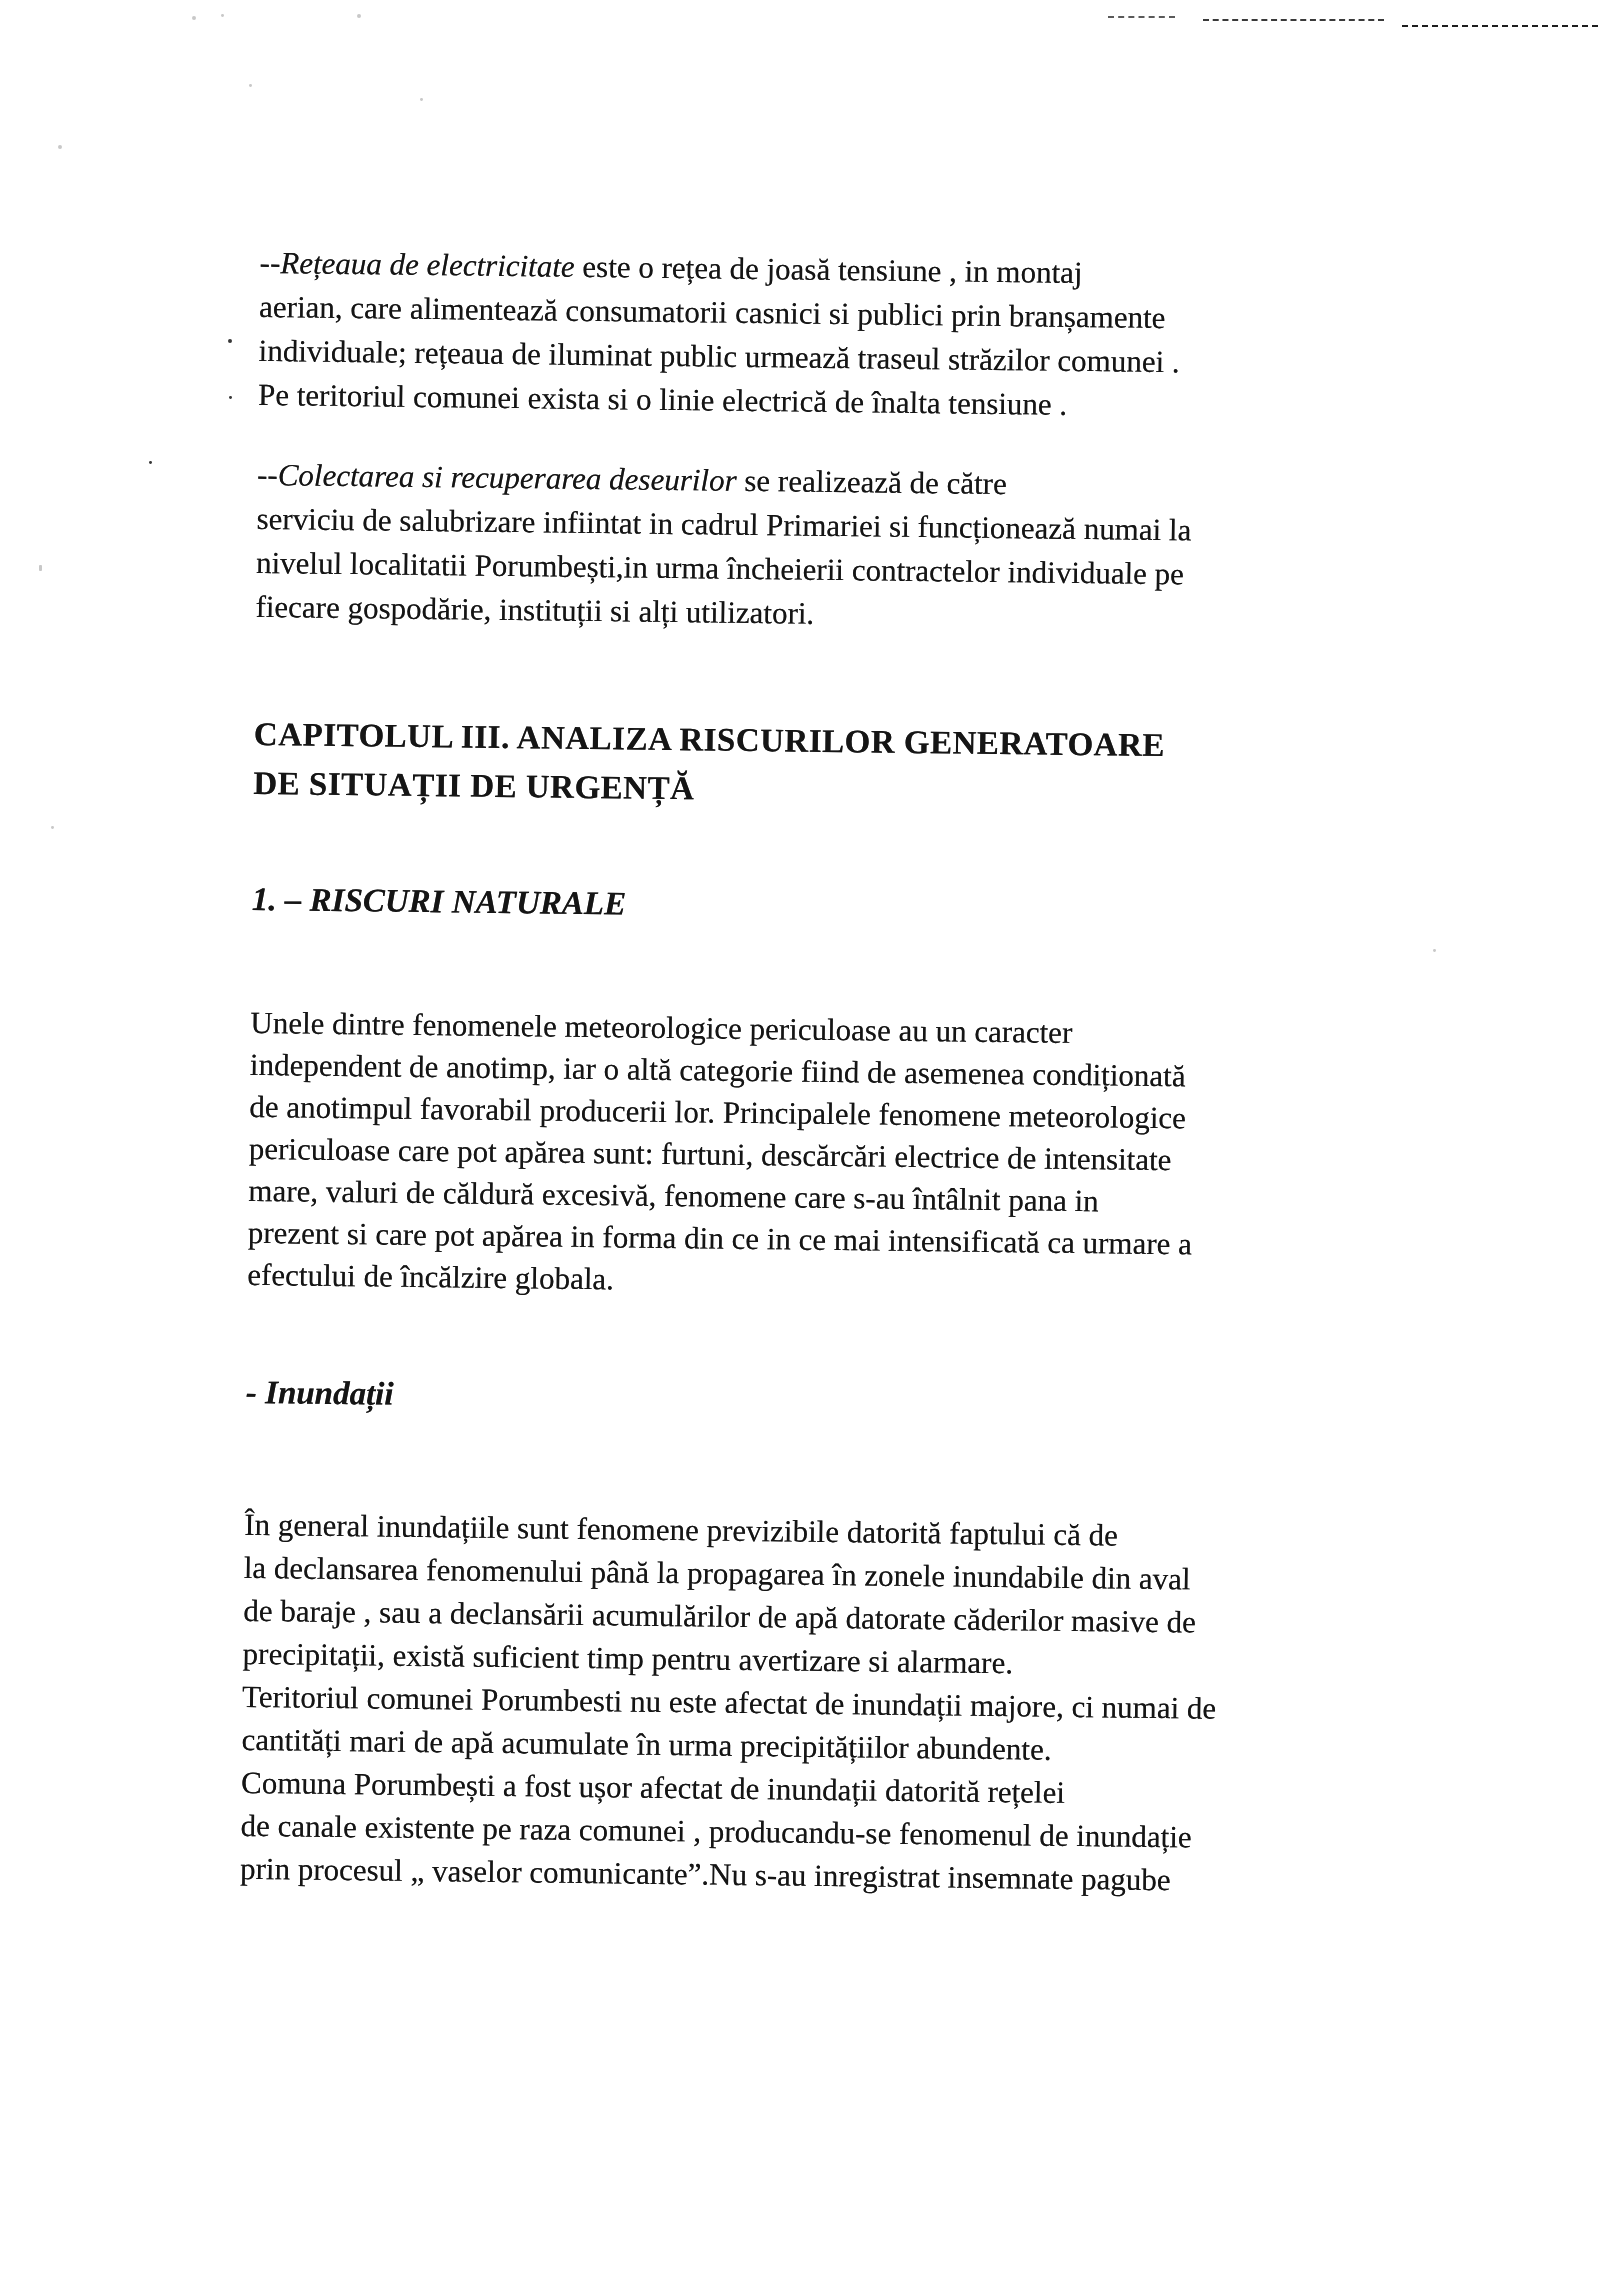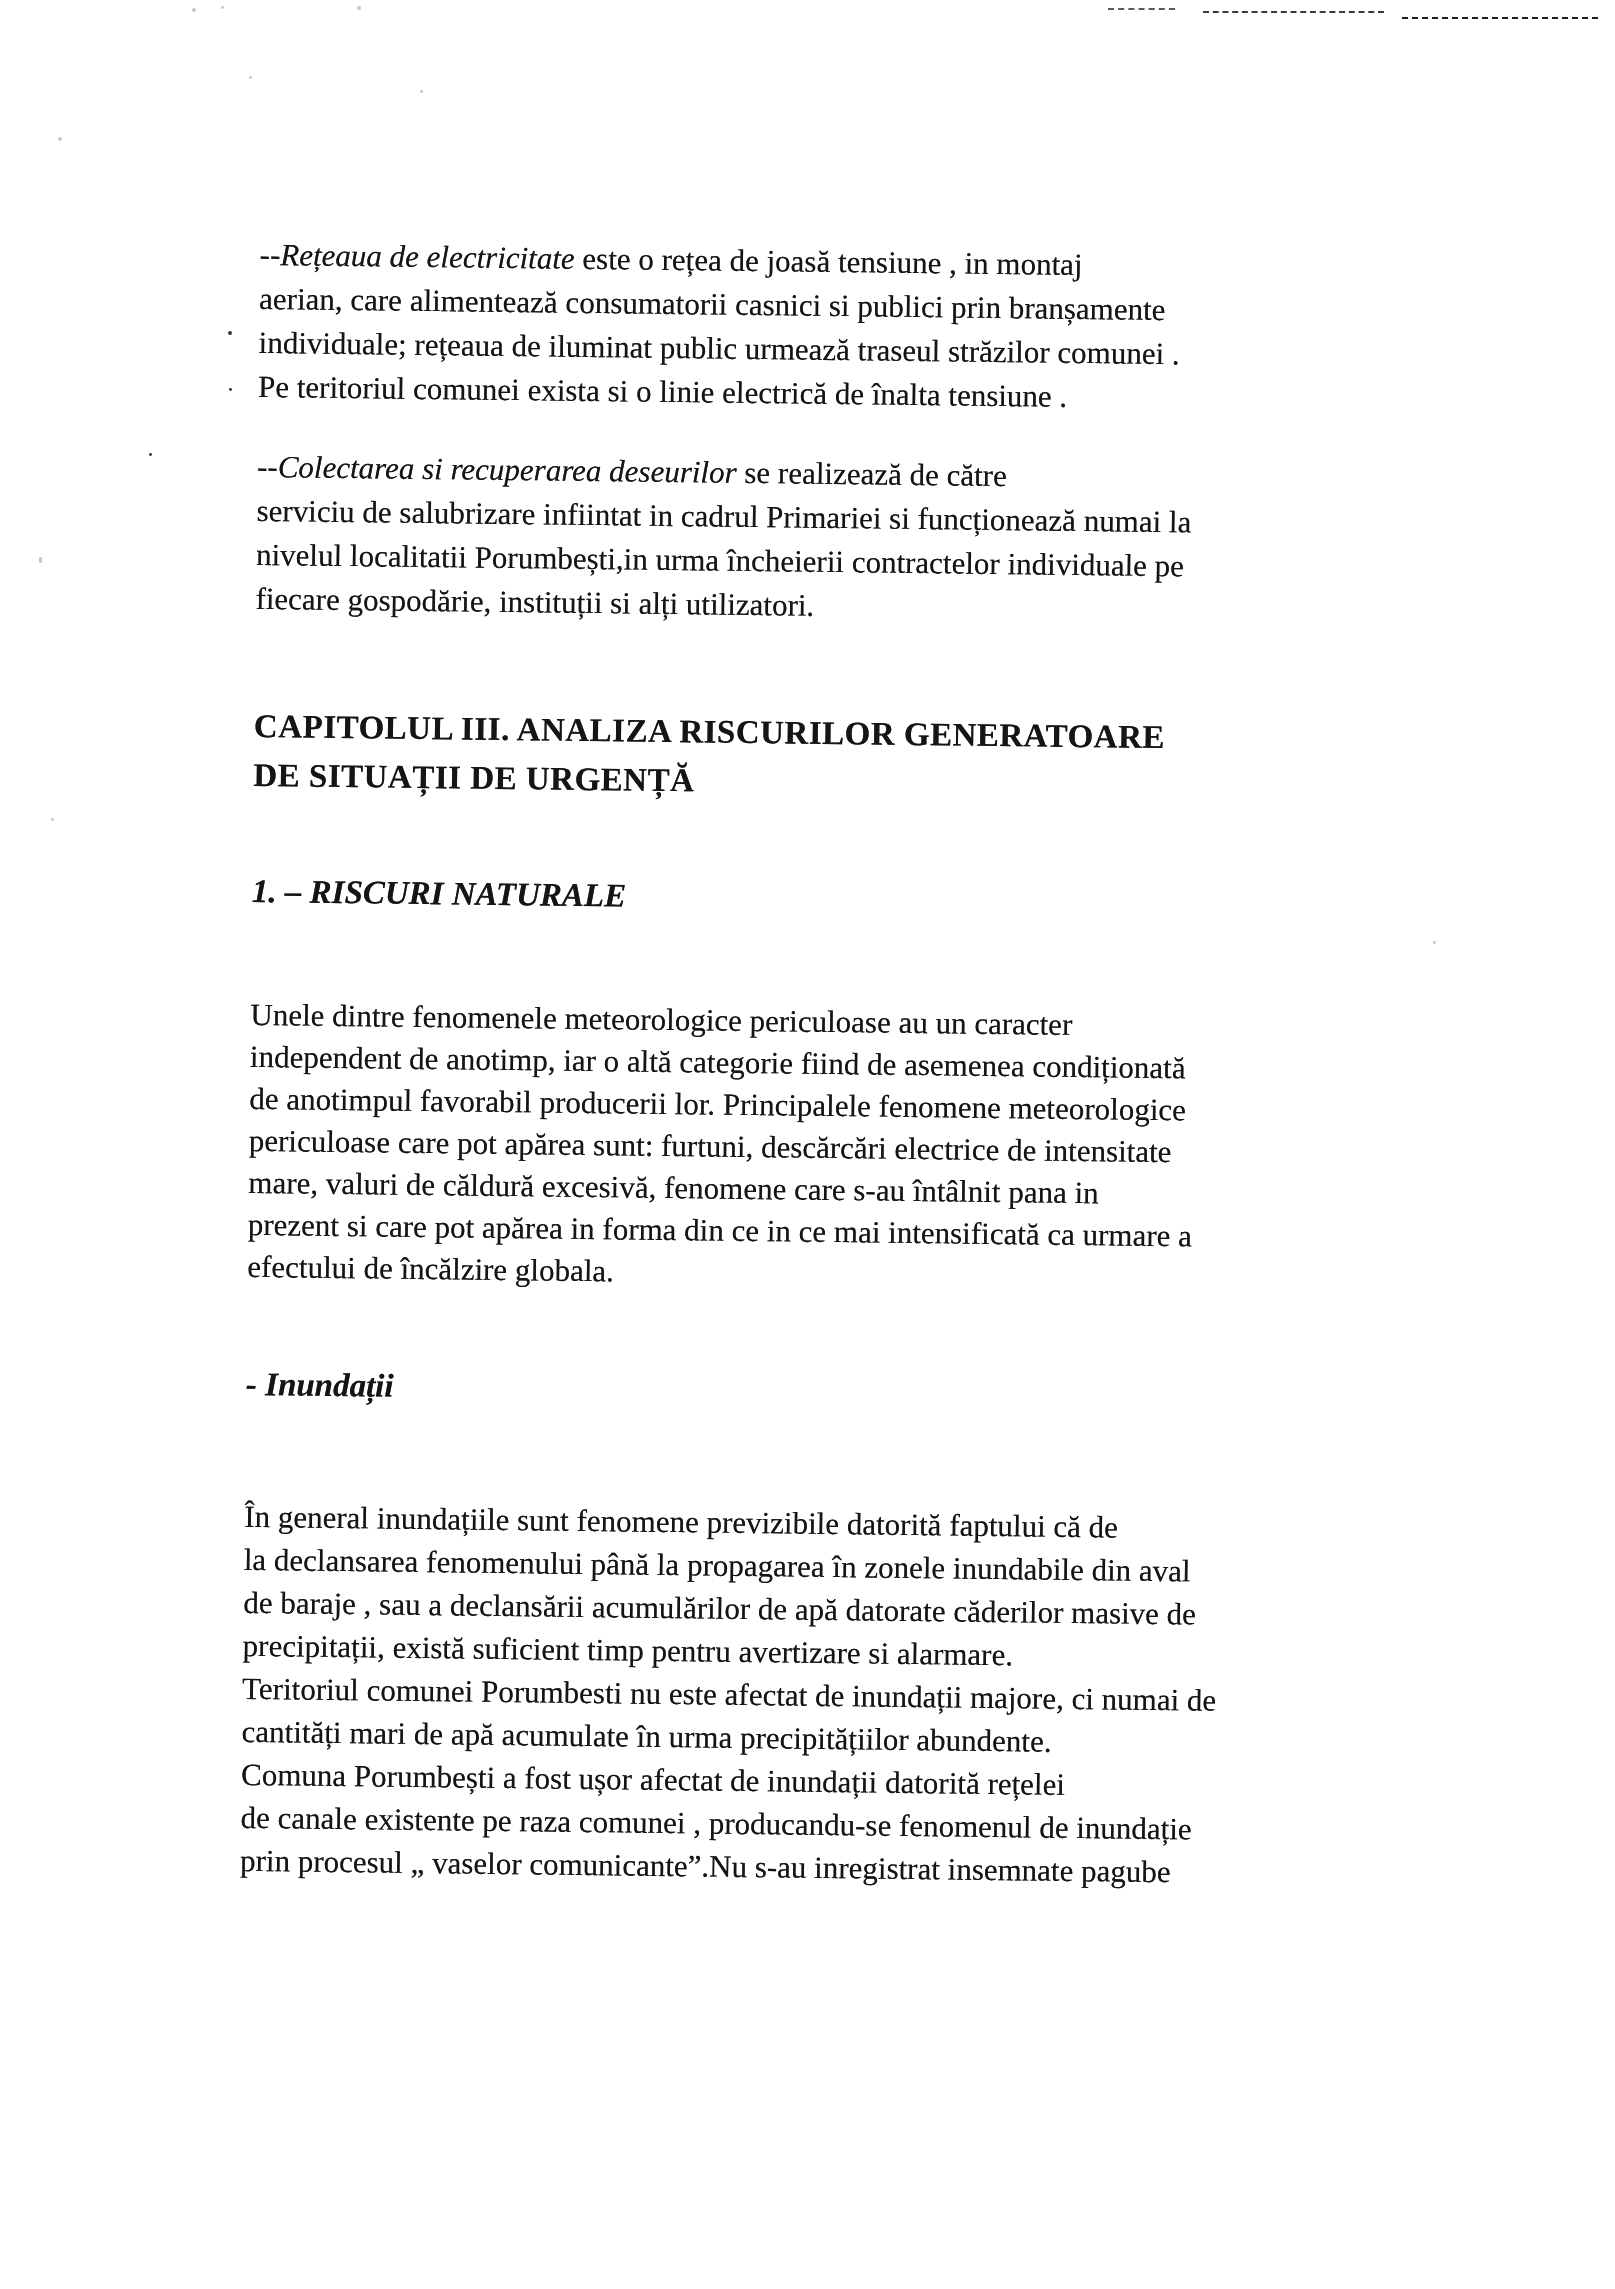--- a/index.html
+++ b/index.html
@@ -11,20 +11,21 @@
     height: 2290px;
     position: relative;
     background: #ffffff;
     overflow: hidden;
     font-family: "Liberation Serif", serif;
     color: #151515;
   }
   .page {
     position: absolute;
     inset: 0;
+    margin-top: 8px;
   }
   
   .content {
     position: absolute;
     left: 260px;
     top: 233px;
     width: 1186px;
     transform: rotate(0.7deg);
     transform-origin: 0 0;
     text-shadow: 0 0 0.6px rgba(0,0,0,0.65);

